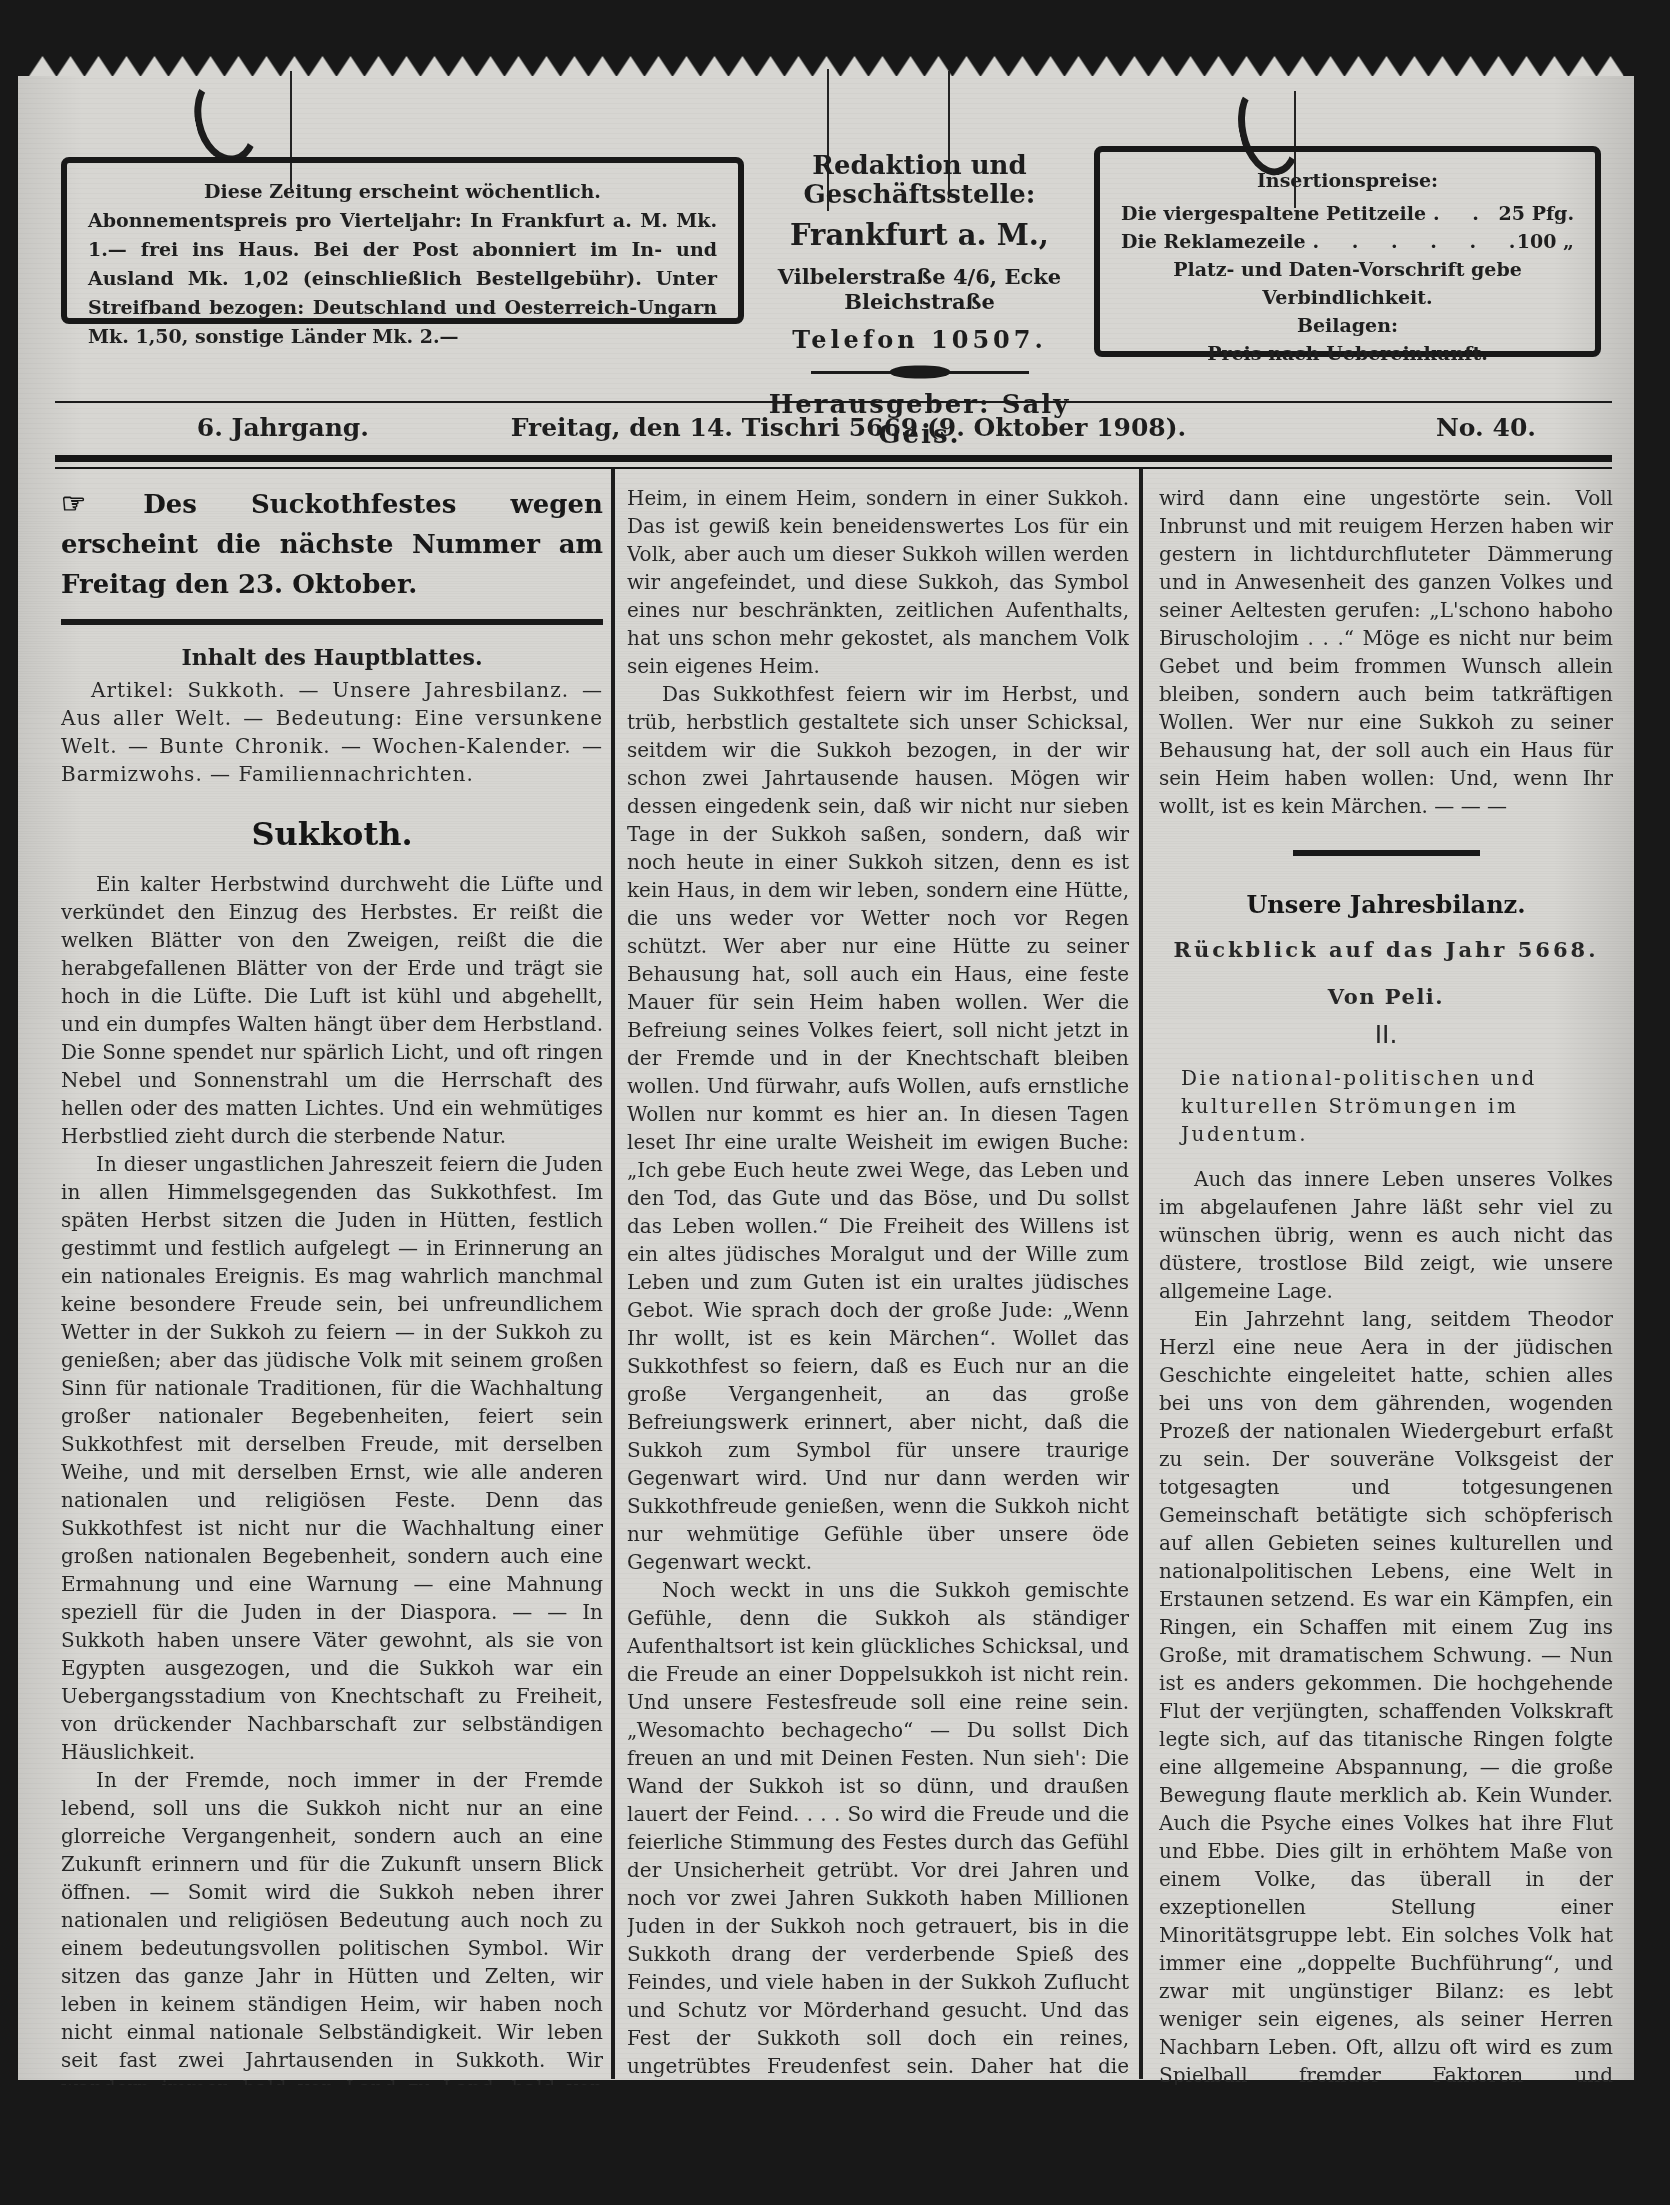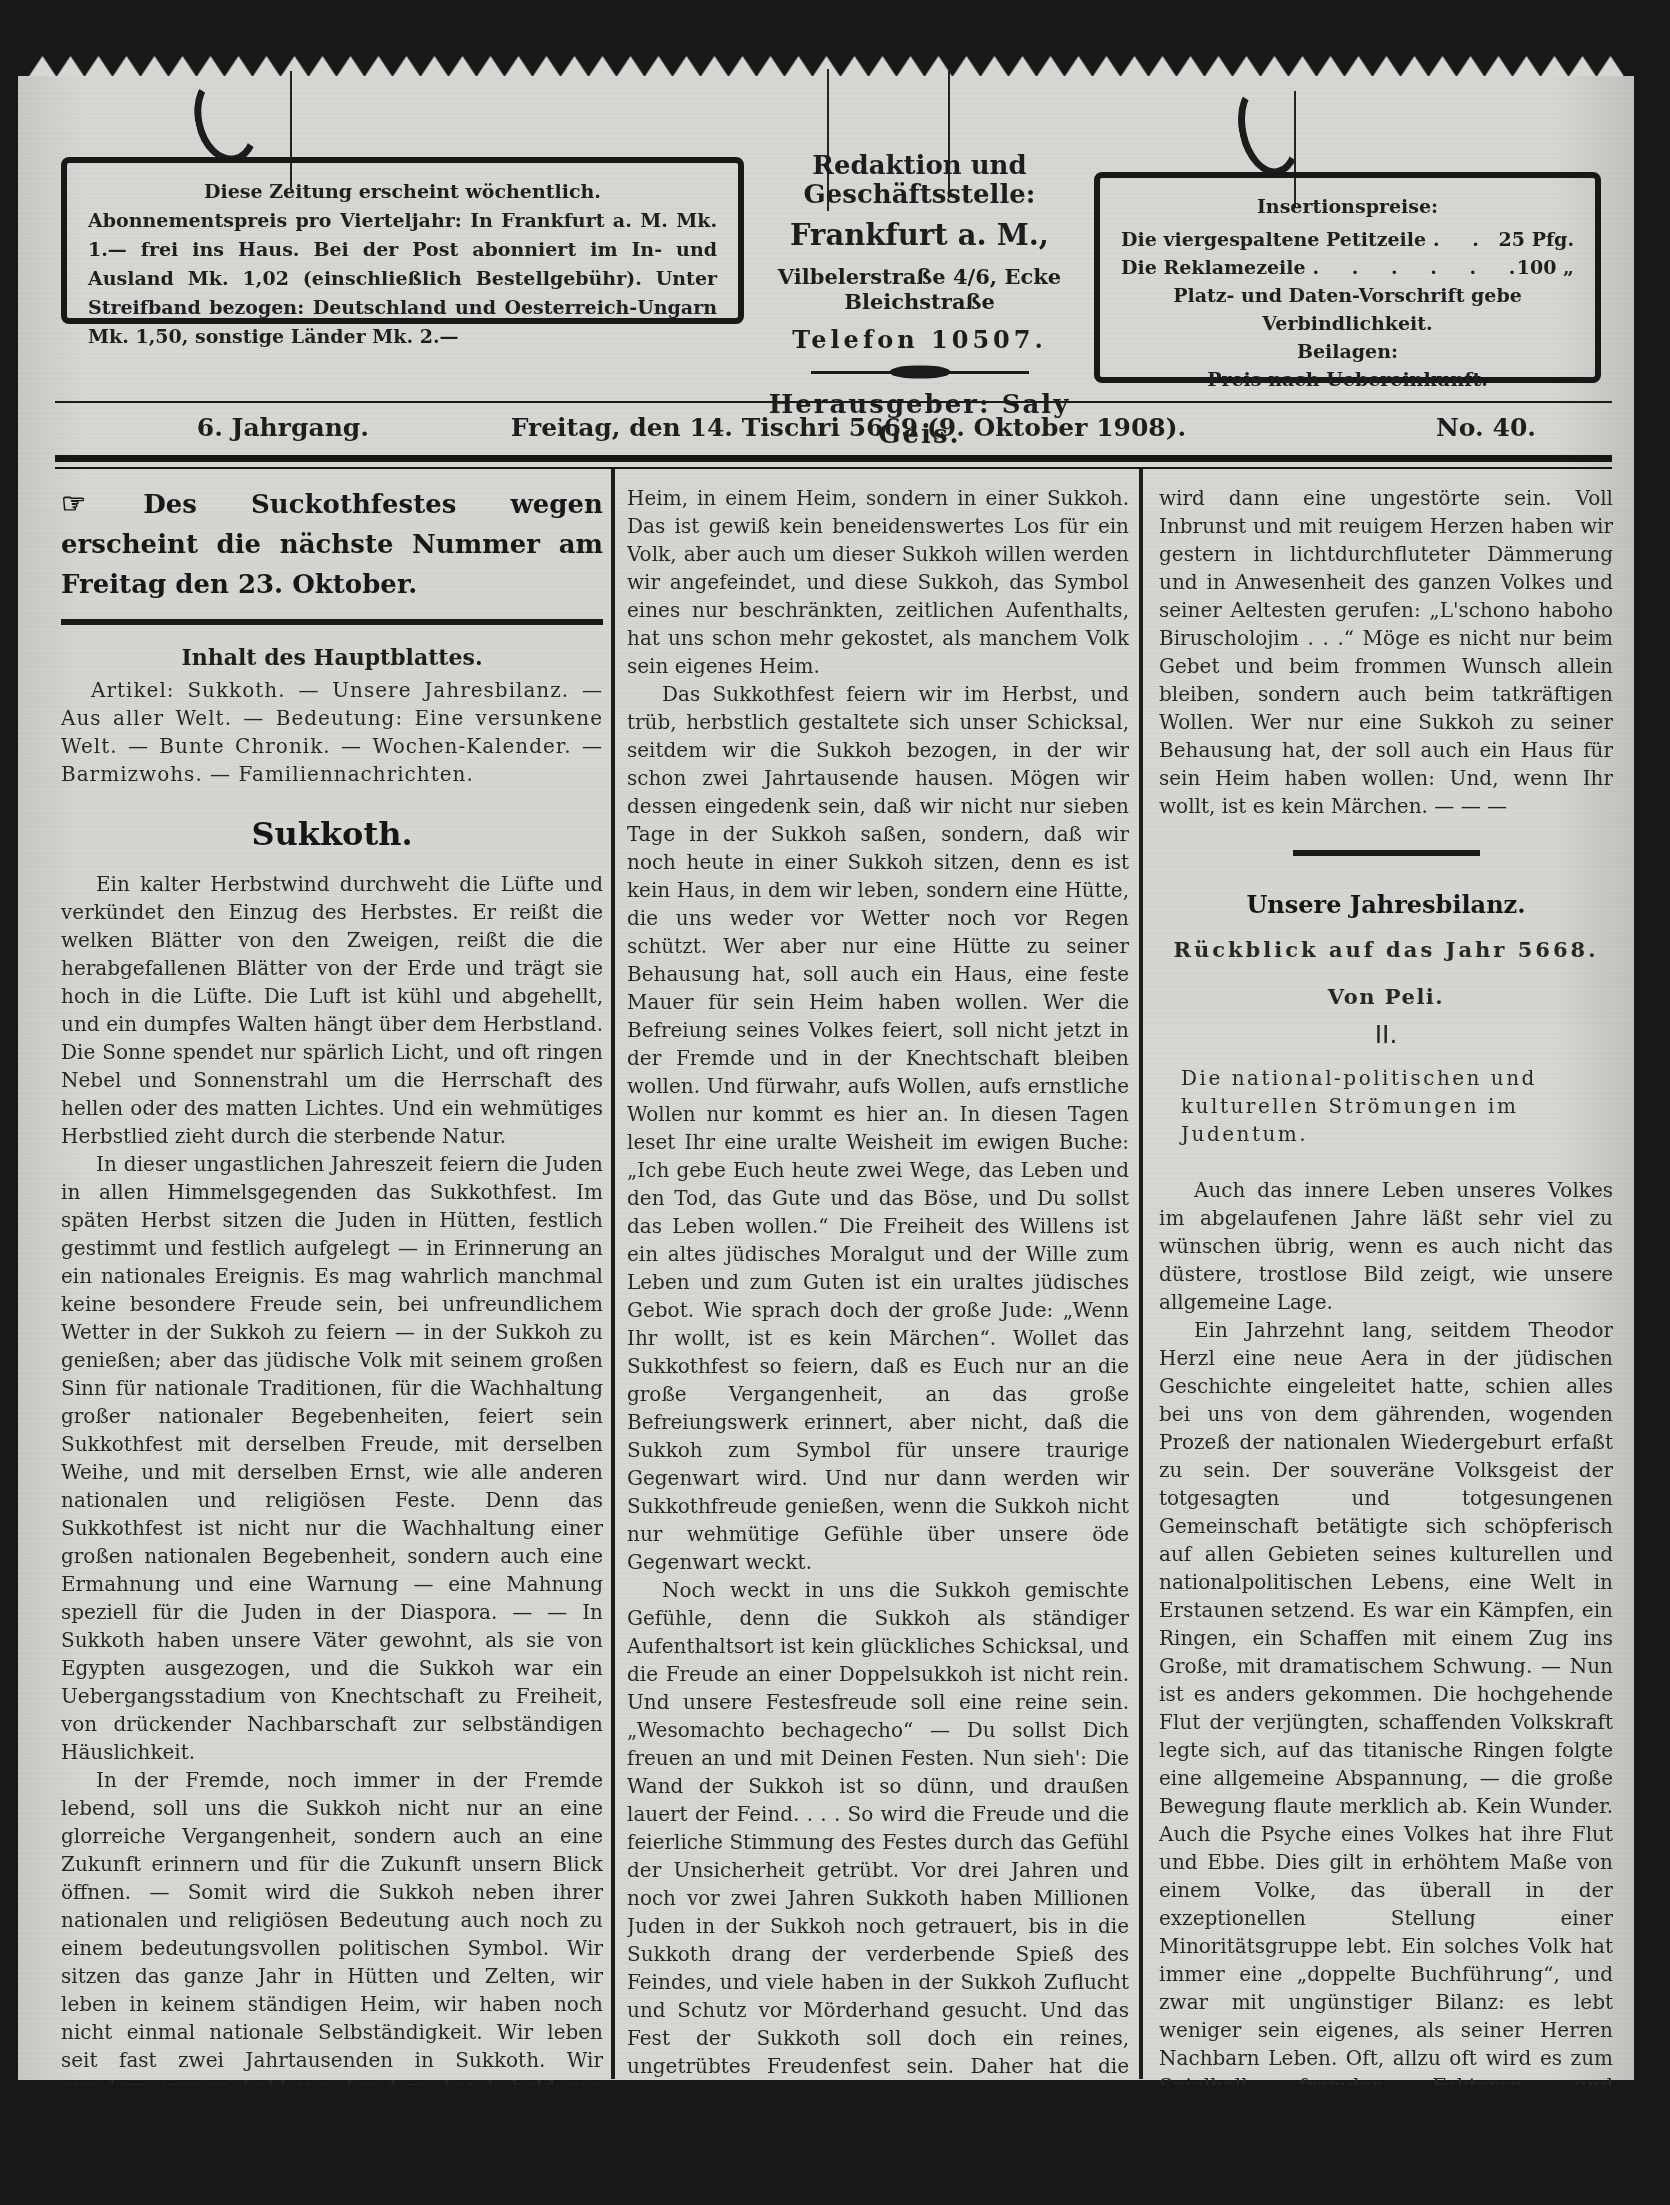--- a/index.html
+++ b/index.html
@@ -34,21 +34,21 @@
   .hl4{left:1276px;top:15px;height:117px;}
 
   
   .box{
     position:absolute;border:6.6px solid #181818;border-radius:8px;
     box-sizing:border-box;padding:14px 21px;
     font-size:19px;line-height:29px;text-align:justify;font-weight:bold;color:#1f1f1f;
   }
   .box-left{left:43px;top:81px;width:683px;height:167px;}
   .box-title{text-align:center;}
-  .box-right{left:1076px;top:96px;width:507px;height:211px;font-size:19px;line-height:28px;}
+  .box-right{left:1076px;top:70px;width:507px;height:211px;font-size:19px;line-height:28px;}
   .ins-title{text-align:center;margin-bottom:5px;}
   .ins-row{display:flex;align-items:baseline;}
   .ins-leader{flex:1;overflow:hidden;white-space:nowrap;letter-spacing:13px;padding:0 7px;}
   .ins-val{white-space:nowrap;}
   .ins-center{text-align:center;}
   .mast-center{position:absolute;left:731px;top:75px;width:341px;text-align:center;font-weight:bold;color:#1d1d1d;}
   .mc1{font-size:26px;line-height:29px;}
   .mc2{font-size:29px;line-height:32px;margin-top:10px;}
   .mc3{font-size:21px;line-height:25px;margin-top:13px;}
   .mc4{font-size:24px;letter-spacing:4px;margin-top:11px;}
@@ -85,21 +85,21 @@
   .hand{font-size:28px;letter-spacing:3px;}
   .rule-block{height:5.6px;background:#191919;margin:15px 0 18px;}
   .toc-title{text-align:center;font-weight:bold;font-size:22px;margin-bottom:5px;color:#1d1d1d;}
   .toc{letter-spacing:1px;text-indent:30px;}
   .art-title{text-align:center;font-weight:bold;font-size:32px;margin:32px 0 22px;color:#161616;}
   .short-rule{width:187px;height:6px;background:#191919;margin:30px auto 35px;}
   .art2-title{text-align:center;font-weight:bold;font-size:24px;margin-bottom:17px;color:#161616;}
   .art2-sub{text-align:center;font-weight:bold;font-size:21px;letter-spacing:3px;margin-bottom:19px;}
   .art2-by{text-align:center;font-weight:bold;font-size:21px;letter-spacing:1.5px;margin-bottom:10px;}
   .art2-part{text-align:center;font-size:25px;font-family:"DejaVu Sans",sans-serif;margin-bottom:15px;}
-  .art2-sec{letter-spacing:2.5px;padding-left:22px;margin-bottom:28px;text-align:left;font-size:20px;}
+  .art2-sec{letter-spacing:2.5px;padding-left:22px;margin-bottom:17px;text-align:left;font-size:20px;}
 </style>
 </head>
 <body>
 
 <div id="page">
 
   <svg class="torn-edge" width="1616" height="24" viewBox="0 0 3190 48">
     <defs>
       <pattern id="zz" width="56" height="48" patternUnits="userSpaceOnUse">
         <path d="M0,48 L28,6 L56,48 Z" fill="#d7d6d2"></path>

